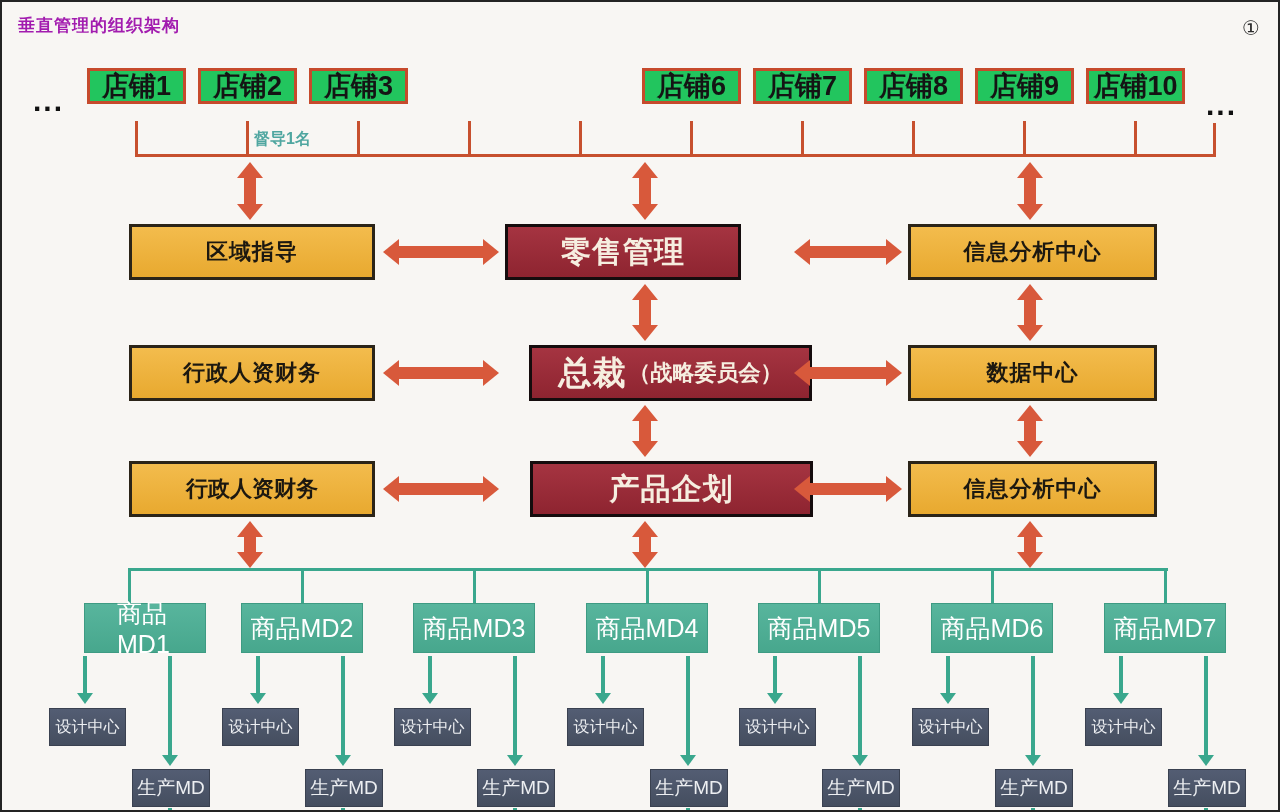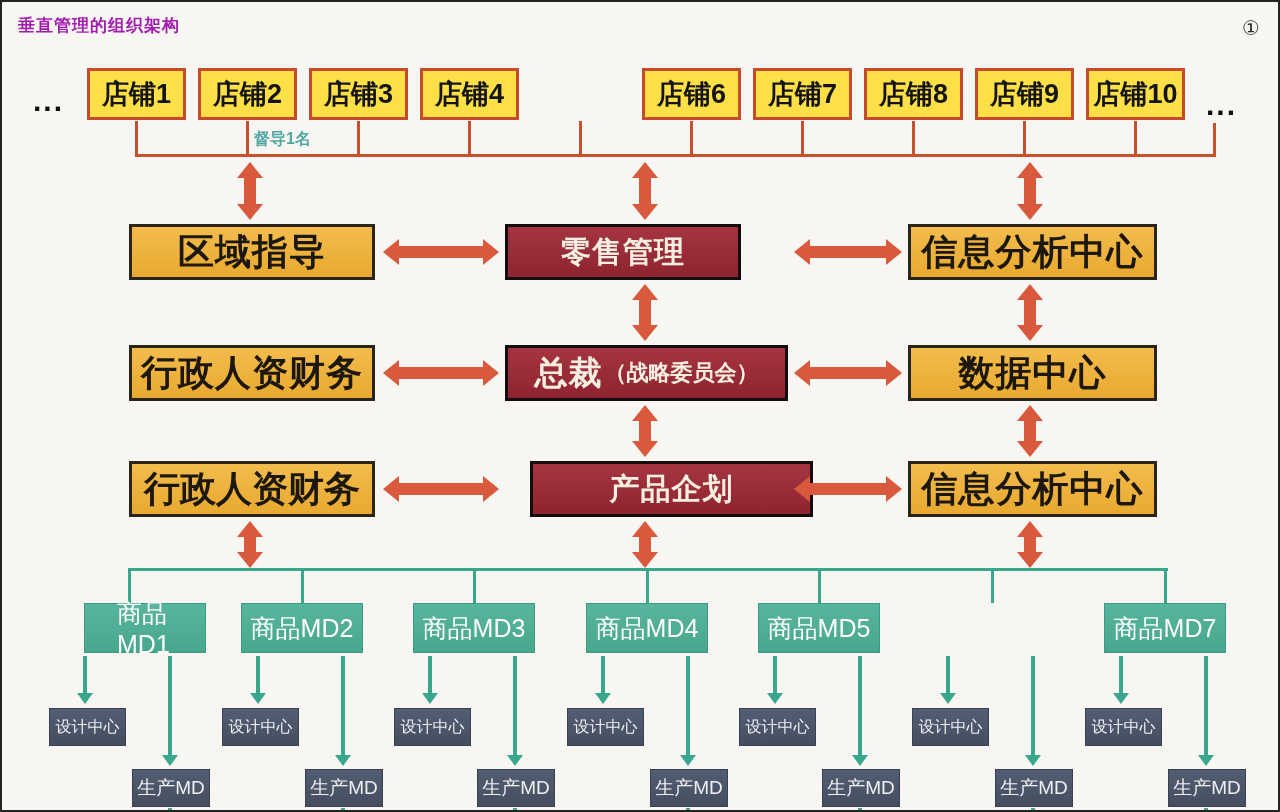--- a/index.html
+++ b/index.html
@@ -6,27 +6,27 @@
   * { box-sizing:border-box; }
   #canvas {
     position:relative; width:1280px; height:812px; overflow:hidden;
     background:#F8F6F3; border:2px solid #242424;
     font-family:"Liberation Sans","DejaVu Sans",sans-serif;
   }
   .title { position:absolute; left:16px; top:12px; font-size:17px; font-weight:600; color:#a21caf; letter-spacing:1px; }
   .corner { position:absolute; right:18px; top:14px; font-size:20px; color:#2b2b2b; }
   .dots { position:absolute; font-size:30px; font-weight:bold; color:#101010; letter-spacing:2px; }
 
-  .shop { position:absolute; top:66px; width:99px; height:52px; background:#fde047;
+  .shop { position:absolute; top:66px; width:99px; height:36px; background:#22c55e;
           border:3px solid #C64A2C; display:flex; align-items:center; justify-content:center;
           font-size:27px; font-weight:bold; color:#141414; }
 
   .obox,.rbox { position:absolute; height:56px; display:flex; align-items:center; justify-content:center;
           font-weight:bold; letter-spacing:1px; }
-  .obox { background:linear-gradient(180deg,#F3BC4D,#E8A92F); border:3px solid #2b2418; color:#1c1810; font-size:36px; }
+  .obox { background:linear-gradient(180deg,#F3BC4D,#E8A92F); border:3px solid #2b2418; color:#1c1810; font-size:22px; }
   .rbox { background:linear-gradient(180deg,#A53441,#8E2430); border:3px solid #150c0d; color:#F6EEE0; font-size:30px; }
   .rbox .sub { font-size:22px; font-weight:bold; margin-left:2px; letter-spacing:0; }
 
   .rline { position:absolute; background:#C7502E; }
   .tline { position:absolute; background:#3AA78D; }
 
   
   .v2a { position:absolute; width:12px; background:#D8593B; }
   .v2a::before { content:""; position:absolute; top:-16px; left:-7px;
     border-left:13px solid transparent; border-right:13px solid transparent; border-bottom:16px solid #D8593B; }
@@ -62,21 +62,20 @@
 
   <div class="title">垂直管理的组织架构</div>
   <div class="corner">①</div>
 
   <div class="dots" style="left:31px; top:82px;">...</div>
   <div class="dots" style="left:1204px; top:86px;">...</div>
 
   <div class="shop" style="left:85px;">店铺1</div>
   <div class="shop" style="left:196px;">店铺2</div>
   <div class="shop" style="left:307px;">店铺3</div>
-  <div class="shop" style="left:418px;">店铺4</div>
   <div class="shop" style="left:640px;">店铺6</div>
   <div class="shop" style="left:751px;">店铺7</div>
   <div class="shop" style="left:862px;">店铺8</div>
   <div class="shop" style="left:973px;">店铺9</div>
   <div class="shop" style="left:1084px;">店铺10</div>
 
   <div class="rline" style="left:133px;top:119px;width:3px;height:34px;"></div>
   <div class="rline" style="left:244px;top:119px;width:3px;height:34px;"></div>
   <div class="rline" style="left:355px;top:119px;width:3px;height:34px;"></div>
   <div class="rline" style="left:466px;top:119px;width:3px;height:34px;"></div>
@@ -98,21 +97,21 @@
   <div class="obox" style="left:127px;top:222px;width:246px;">区域指导</div>
   <div class="rbox" style="left:503px;top:222px;width:236px;">零售管理</div>
   <div class="obox" style="left:906px;top:222px;width:249px;">信息分析中心</div>
   <div class="h2a" style="left:397px;top:244px;width:84px;"></div>
   <div class="h2a" style="left:808px;top:244px;width:76px;"></div>
 
   <div class="v2a" style="left:637px;top:298px;height:25px;"></div>
   <div class="v2a" style="left:1022px;top:298px;height:25px;"></div>
 
   <div class="obox" style="left:127px;top:343px;width:246px;">行政人资财务</div>
-  <div class="rbox" style="left:503px;top:343px;width:283px;font-family:Liberation Serif, serif;">
+  <div class="rbox" style="left:527px;top:343px;width:283px;font-family:Liberation Serif, serif;">
     <span style="font-size:33px;">总裁</span>
     <span class="sub">（战略委员会）</span>
   </div>
   <div class="obox" style="left:906px;top:343px;width:249px;">数据中心</div>
   <div class="h2a" style="left:397px;top:365px;width:84px;"></div>
   <div class="h2a" style="left:808px;top:365px;width:76px;"></div>
 
   <div class="v2a" style="left:637px;top:419px;height:20px;"></div>
   <div class="v2a" style="left:1022px;top:419px;height:20px;"></div>
 
@@ -133,20 +132,21 @@
   <div class="tline" style="left:644px;top:566px;width:3px;height:35px;"></div>
   <div class="tline" style="left:816px;top:566px;width:3px;height:35px;"></div>
   <div class="tline" style="left:989px;top:566px;width:3px;height:35px;"></div>
   <div class="tline" style="left:1162px;top:566px;width:3px;height:35px;"></div>
 
   <div class="mdbox" style="left:82px;padding-left:32px;">商品MD1</div>
   <div class="mdbox" style="left:239px;">商品MD2</div>
   <div class="mdbox" style="left:411px;">商品MD3</div>
   <div class="mdbox" style="left:584px;">商品MD4</div>
   <div class="mdbox" style="left:756px;">商品MD5</div>
+  <div class="mdbox" style="left:929px;">商品MD6</div>
   <div class="mdbox" style="left:1102px;">商品MD7</div>
 
   <div class="ta" style="left:81px;top:654px;height:38px;"></div>
   <div class="ta" style="left:254px;top:654px;height:38px;"></div>
   <div class="ta" style="left:426px;top:654px;height:38px;"></div>
   <div class="ta" style="left:599px;top:654px;height:38px;"></div>
   <div class="ta" style="left:771px;top:654px;height:38px;"></div>
   <div class="ta" style="left:944px;top:654px;height:38px;"></div>
   <div class="ta" style="left:1117px;top:654px;height:38px;"></div>
 

